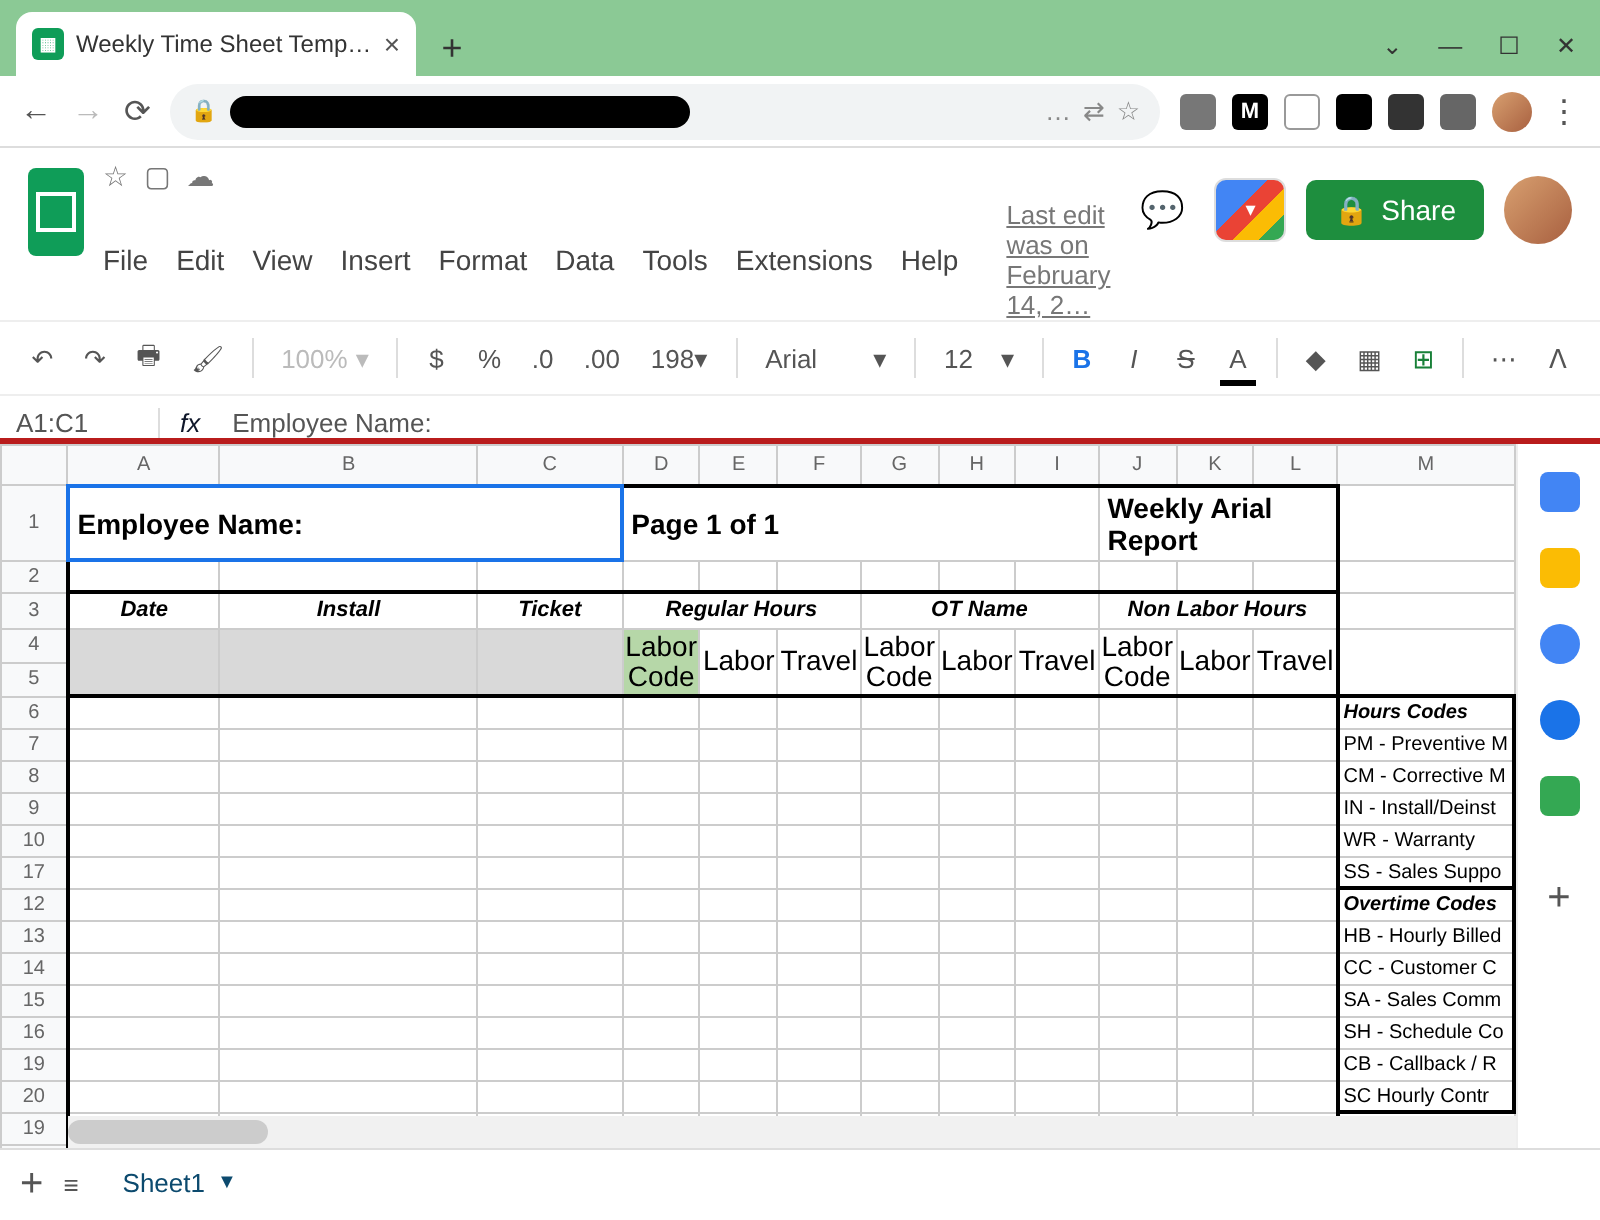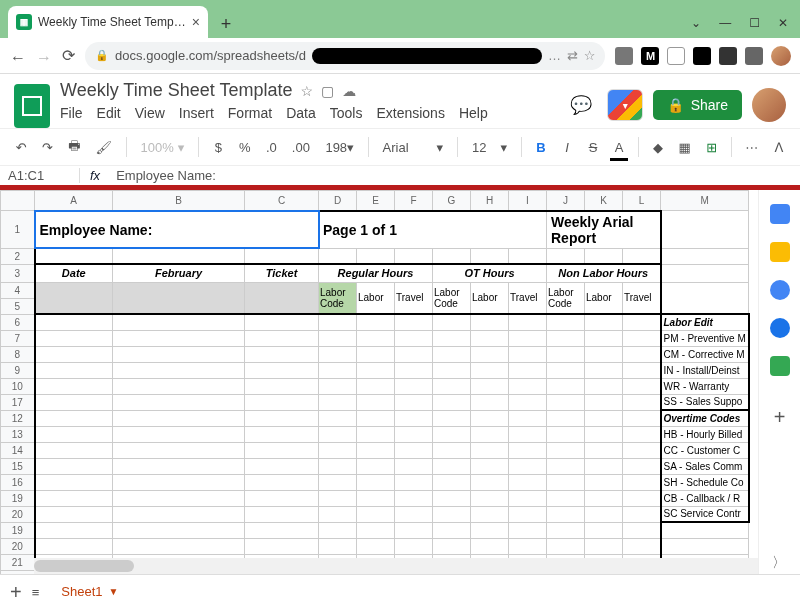--- a/index.html
+++ b/index.html
@@ -46,21 +46,21 @@
   .tb-btn { padding:4px 6px; display:flex; align-items:center; justify-content:center; min-width:22px; cursor:pointer; }
   .tb-sep { width:1px; height:20px; background:#ddd; margin:0 4px; }
   .tb-sel { display:flex; align-items:flex-end; gap:4px; padding:4px 6px;}
   .tb-bold { font-weight:bold; color:#1a73e8; }
   .tb-expand { margin-left:auto; }
   .zoom-dim { color:#bbb; }
   .color-a { position:relative; }
   .color-a::after { content:""; position:absolute; bottom:-2px; left:2px; right:2px; height:3px; background:#000; }
 
   
-  .fbar { height:24px; border-bottom:5px solid #b91c1c; display:flex; align-items:center; font-size:13px; color:#555;}
+  .fbar { height:24px; border-bottom:3px solid #b91c1c; display:flex; align-items:flex-end; font-size:13px; color:#555;}
   .name-box { width:80px; padding:0 8px; border-right:1px solid #ddd; }
   .fx { padding:0 10px; color:#0f172a; font-style:italic; }
   .fval { padding:0 6px; }
 
   
   .sheet-wrap { position:relative; height: 394px; overflow:hidden; display:flex;}
   .sheet { overflow:auto; flex:1;}
   table { border-collapse:collapse; table-layout:fixed; }
   th, td { border:1px solid #ccc; font-size:11px; background:#fff; height:16px; padding:0; }
   th { background:#f8f9fa; color:#666; font-weight:normal; font-size:10px; position:sticky;}
@@ -72,36 +72,36 @@
   .colM { width:86px;}
 
   
   .hdr-big td { font-weight:bold; font-size:14px; height:24px; padding:2px 4px;}
   .sel-outline { outline:2px solid #1a73e8; outline-offset:-1px; }
   .subhdr td { font-weight:bold; font-style:italic; text-align:center; font-size:11px; height:18px;}
   .thick-b { border-bottom:2px solid #000 !important; }
   .thick-t { border-top:2px solid #000 !important; }
   .thick-l { border-left:2px solid #000 !important; }
   .thick-r { border-right:2px solid #000 !important; }
-  .cell-lbl { text-align:left; font-size:10px; line-height:1.1; padding:1px;}
+  .cell-lbl { text-align:center; font-size:14px; line-height:1.1; padding:1px;}
   .lc-green { background:#B6D7A8; }
   .shade { background:#d9d9d9;}
   .codes td { font-size:10px; padding:0 2px; white-space:nowrap; overflow:hidden; height:15px;}
   .codes-h { font-weight:bold; font-style:italic;}
 
   
   .side-panel { width:42px; border-left:1px solid #eee; background:#fff; display:flex; flex-direction:column; align-items:center; padding-top:14px; gap:18px;}
   .sp-icon { width:20px; height:20px; border-radius:4px; }
   .sp-cal { background:#4285F4;} .sp-keep { background:#FBBC04;} .sp-tasks { background:#4285F4; border-radius:50%;} .sp-cont { background:#1A73E8; border-radius:50%;} .sp-maps { background:#34A853;}
   .sp-plus { font-size:20px; color:#555; margin-top:12px;}
   .sp-chev { position:absolute; bottom:12px; right:14px; color:#555; font-size:14px;}
 
   
   .tab-bar { height:36px; border-top:1px solid #ddd; display:flex; align-items:center; padding:0 10px; gap:10px; font-size:13px; color:#555; background:#fff; position:absolute; bottom:0; left:0; right:0;}
-  .sheet-tab { color:#c2410c; font-weight:500; padding:6px 12px; border-bottom:2px solid transparent; display:flex; align-items:center; gap:6px;}
+  .sheet-tab { color:#0c4a6e; font-weight:500; padding:6px 12px; border-bottom:2px solid transparent; display:flex; align-items:center; gap:6px;}
   .sheet-tab .drop { font-size:10px;}
   .hscroll { position:absolute; bottom:36px; left:34px; right:42px; height:16px; background:#f1f1f1;}
   .hscroll-thumb { position:absolute; left:0; width:100px; top:2px; bottom:2px; background:#ccc; border-radius:6px;}
 </style>
 </head>
 <body>
 
 <div class="browser-top">
   <div class="tab">
     <div class="tab-icon">▦</div>
@@ -116,21 +116,20 @@
     <span>✕</span>
   </div>
 </div>
 
 <div class="addr-bar">
   <span class="nav-arrow">←</span>
   <span class="nav-arrow" style="color:#bbb">→</span>
   <span class="nav-arrow">⟳</span>
   <div class="url-box">
     <span class="lock">🔒</span>
-    <span>docs.google.com/spreadsheets/d</span>
     <div class="url-redact"></div>
     <span style="margin-left:auto;color:#888">…</span>
     <span style="color:#888">⇄</span>
     <span style="color:#888">☆</span>
   </div>
   <div class="ext-icons">
     <div class="ext-icon" style="background:#777"></div>
     <div class="ext-icon m">M</div>
     <div class="ext-icon" style="background:#fff;border:1px solid #999"></div>
     <div class="ext-icon" style="background:#000"></div>
@@ -138,35 +137,35 @@
     <div class="ext-icon" style="background:#666"></div>
     <div class="avatar-sm"></div>
     <span style="font-size:16px;color:#555">⋮</span>
   </div>
 </div>
 
 <div class="sheets-header">
   <div class="sheets-logo"></div>
   <div class="doc-info">
     <div class="doc-title-row">
-      <span class="doc-title">Weekly Time Sheet Template</span>
       <span class="doc-icon">☆</span>
       <span class="doc-icon">▢</span>
       <span class="doc-icon">☁</span>
     </div>
     <div class="menus">
       <span>File</span>
       <span>Edit</span>
       <span>View</span>
       <span>Insert</span>
       <span>Format</span>
       <span>Data</span>
       <span>Tools</span>
       <span>Extensions</span>
       <span>Help</span>
+      <span class="last-edit">Last edit was on February 14, 2…</span>
     </div>
   </div>
   <div class="header-right">
     <div class="hdr-icon">💬</div>
     <div class="meet-btn">
         <span style="color:#fff;font-size:10px">▾</span>
       </div>
     <div class="share-btn">
       <span>🔒</span>
       <span>Share</span>
@@ -267,24 +266,24 @@
             <td></td>
             <td></td>
             <td></td>
             <td class="thick-r"></td>
             <td></td>
   </tr>
 
   <tr class="subhdr">
     <th class="row">3</th>
     <td class="thick-t thick-l">Date</td>
-    <td class="thick-t">February</td>
+    <td class="thick-t">Install</td>
     <td class="thick-t">Ticket</td>
     <td colspan="3" class="thick-t">Regular Hours</td>
-    <td colspan="3" class="thick-t">OT Hours</td>
+    <td colspan="3" class="thick-t">OT Name</td>
     <td colspan="3" class="thick-t thick-r">Non Labor Hours</td>
     <td></td>
   </tr>
 
   <tr>
     <th class="row">4</th>
     <td rowspan="2" class="shade thick-l"></td>
     <td rowspan="2" class="shade"></td>
     <td rowspan="2" class="shade"></td>
     <td rowspan="2" class="cell-lbl lc-green" style="white-space:pre-line">Labor
@@ -312,21 +311,21 @@
             <td class="thick-t"></td>
             <td class="thick-t"></td>
             <td class="thick-t"></td>
             <td class="thick-t"></td>
             <td class="thick-t"></td>
             <td class="thick-t"></td>
             <td class="thick-t"></td>
             <td class="thick-t"></td>
             <td class="thick-t"></td>
             <td class="thick-r thick-t"></td>
-    <td class="codes-h thick-t thick-l thick-r">Labor Edit</td>
+    <td class="codes-h thick-t thick-l thick-r">Hours Codes</td>
   </tr>
 
   <tr class="codes">
             <th class="row">7</th>
             <td class="thick-l"></td>
             <td></td>
             <td></td>
             <td></td>
             <td></td>
             <td></td>
@@ -507,21 +506,21 @@
             <td></td>
             <td></td>
             <td></td>
             <td></td>
             <td></td>
             <td></td>
             <td></td>
             <td></td>
             <td></td>
             <td class="thick-r"></td>
-            <td class="thick-l thick-r thick-b">SC Service Contr</td>
+            <td class="thick-l thick-r thick-b">SC Hourly Contr</td>
           </tr>
 
   <tr>
             <th class="row">19</th>
             <td class="thick-l"></td>
             <td></td>
             <td></td>
             <td></td>
             <td></td>
             <td></td>

